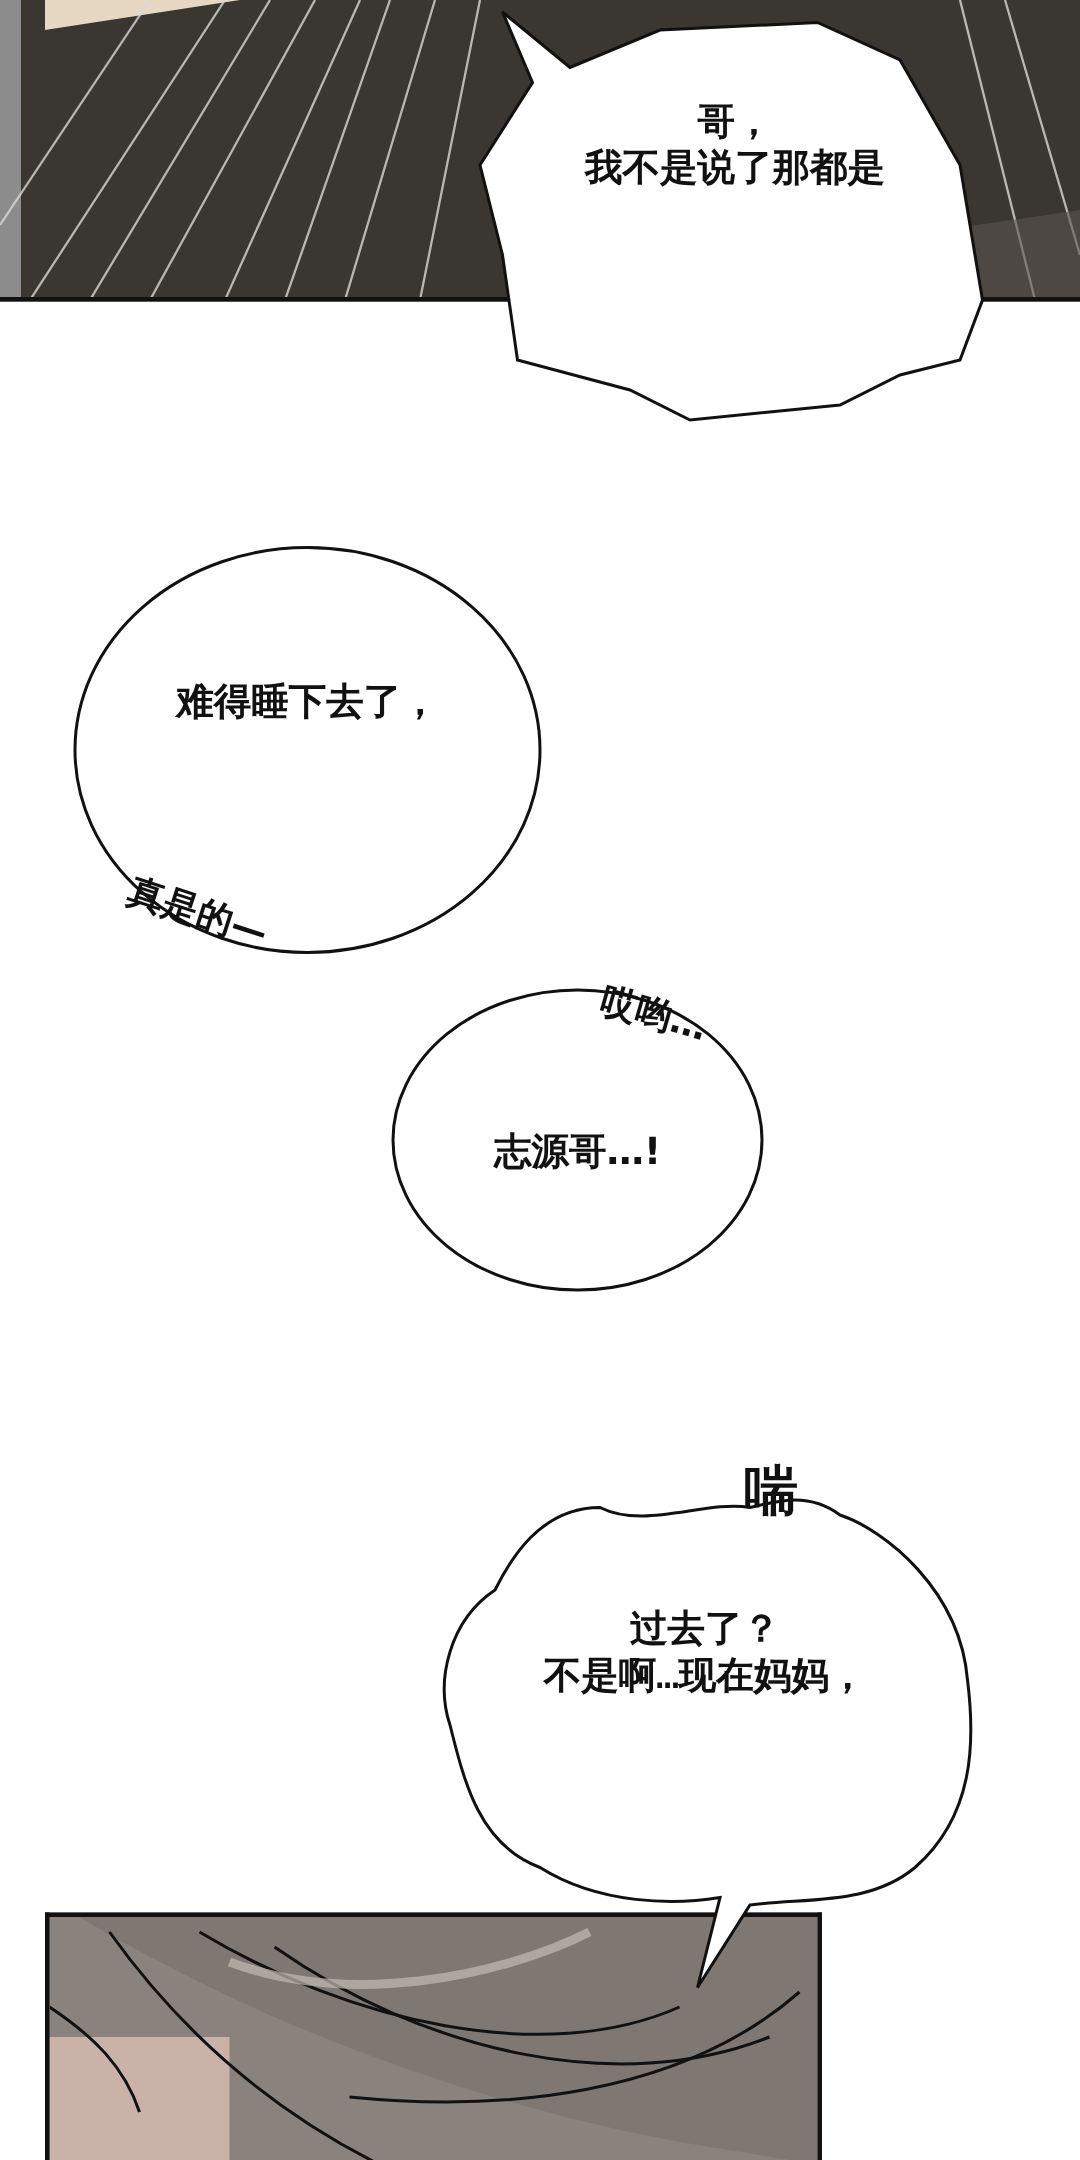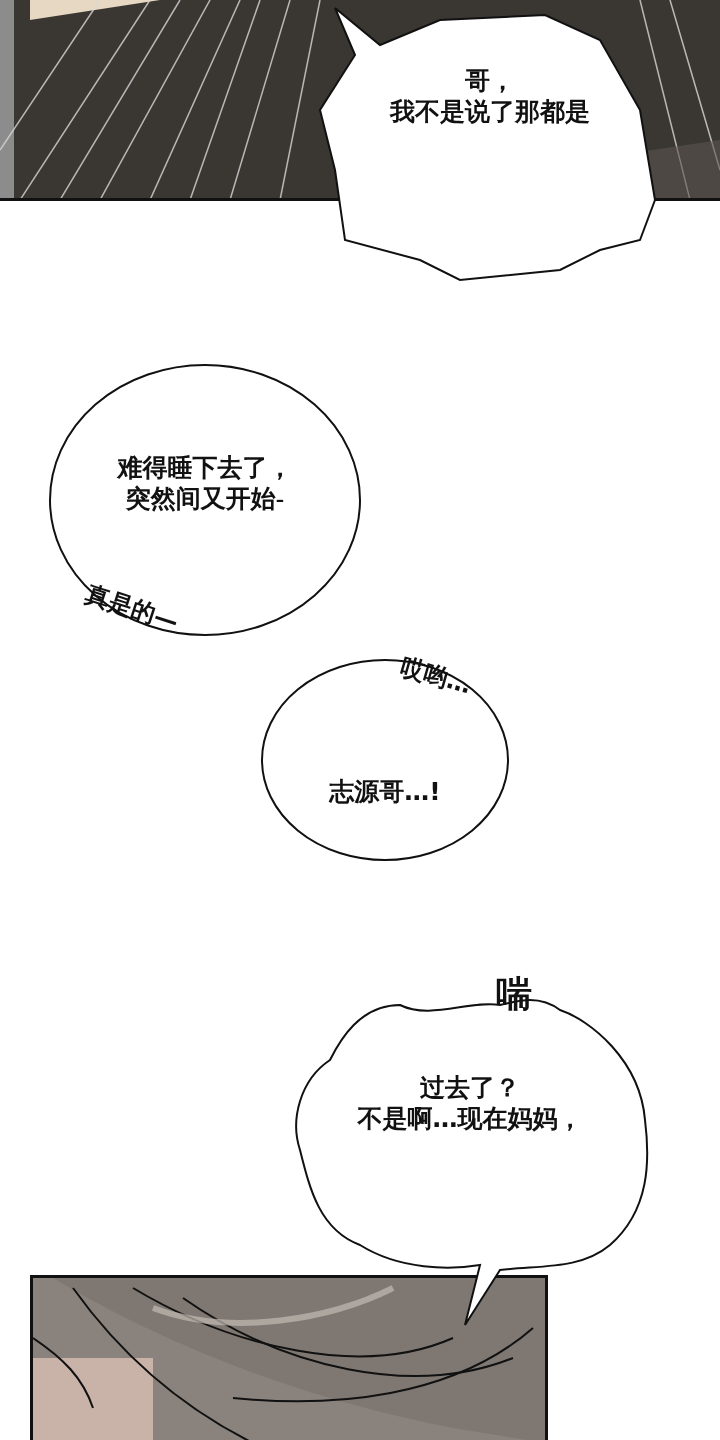--- a/index.html
+++ b/index.html
@@ -59,29 +59,28 @@
   <ellipse cx="385" cy="760" rx="123" ry="100" fill="#ffffff" stroke="#111" stroke-width="2"></ellipse>
 
   <path d="M500 1005 C 470 1000, 430 1020, 400 1005 C 360 1005, 340 1040, 330 1060 C 300 1080, 290 1120, 300 1150 C 310 1190, 320 1230, 360 1245 C 400 1270, 450 1270, 480 1265 L 465 1325 L 500 1270 C 540 1265, 580 1270, 610 1245 C 650 1210, 650 1160, 645 1120 C 640 1060, 590 1020, 560 1010 C 540 995, 520 1000, 500 1005 Z" fill="#ffffff" stroke="#111" stroke-width="2"></path>
 </svg>
 
 <div class="bubble-text" style="left:350px; top:65px; width:280px; font-size:25px;">
   <div>哥，</div>
   <div>我不是说了那都是</div>
 </div>
 
-<div class="bubble-text" style="left:70px; top:452px; width:270px; font-size:25px;font-family:Liberation Serif, serif;">
+<div class="bubble-text" style="left:70px; top:452px; width:270px; font-size:25px;">
   <div>难得睡下去了，</div>
-  <div>突然间又开始-</div>
 </div>
 
-<div class="bubble-text" style="left:280px; top:752px; width:210px; font-size:25px;margin-top:24px;">
+<div class="bubble-text" style="left:280px; top:752px; width:210px; font-size:25px;">
   <div>志源哥…!</div>
 </div>
 
-<div class="bubble-text" style="left:310px; top:1072px; width:320px; font-size:25px;">
+<div class="bubble-text" style="left:310px; top:1072px; width:320px; font-size:25px;font-family:Liberation Mono, monospace;">
   <div>过去了？</div>
   <div>不是啊…现在妈妈，</div>
 </div>
 
 <div class="sfx" style="left:84px; top:592px; font-size:24px; transform:rotate(18deg);">真是的—</div>
 <div class="sfx" style="left:400px; top:660px; font-size:24px; transform:rotate(16deg);">哎哟…</div>
 <div class="sfx" style="left:496px; top:970px; font-size:36px;">喘</div>
 
 </body></html>

